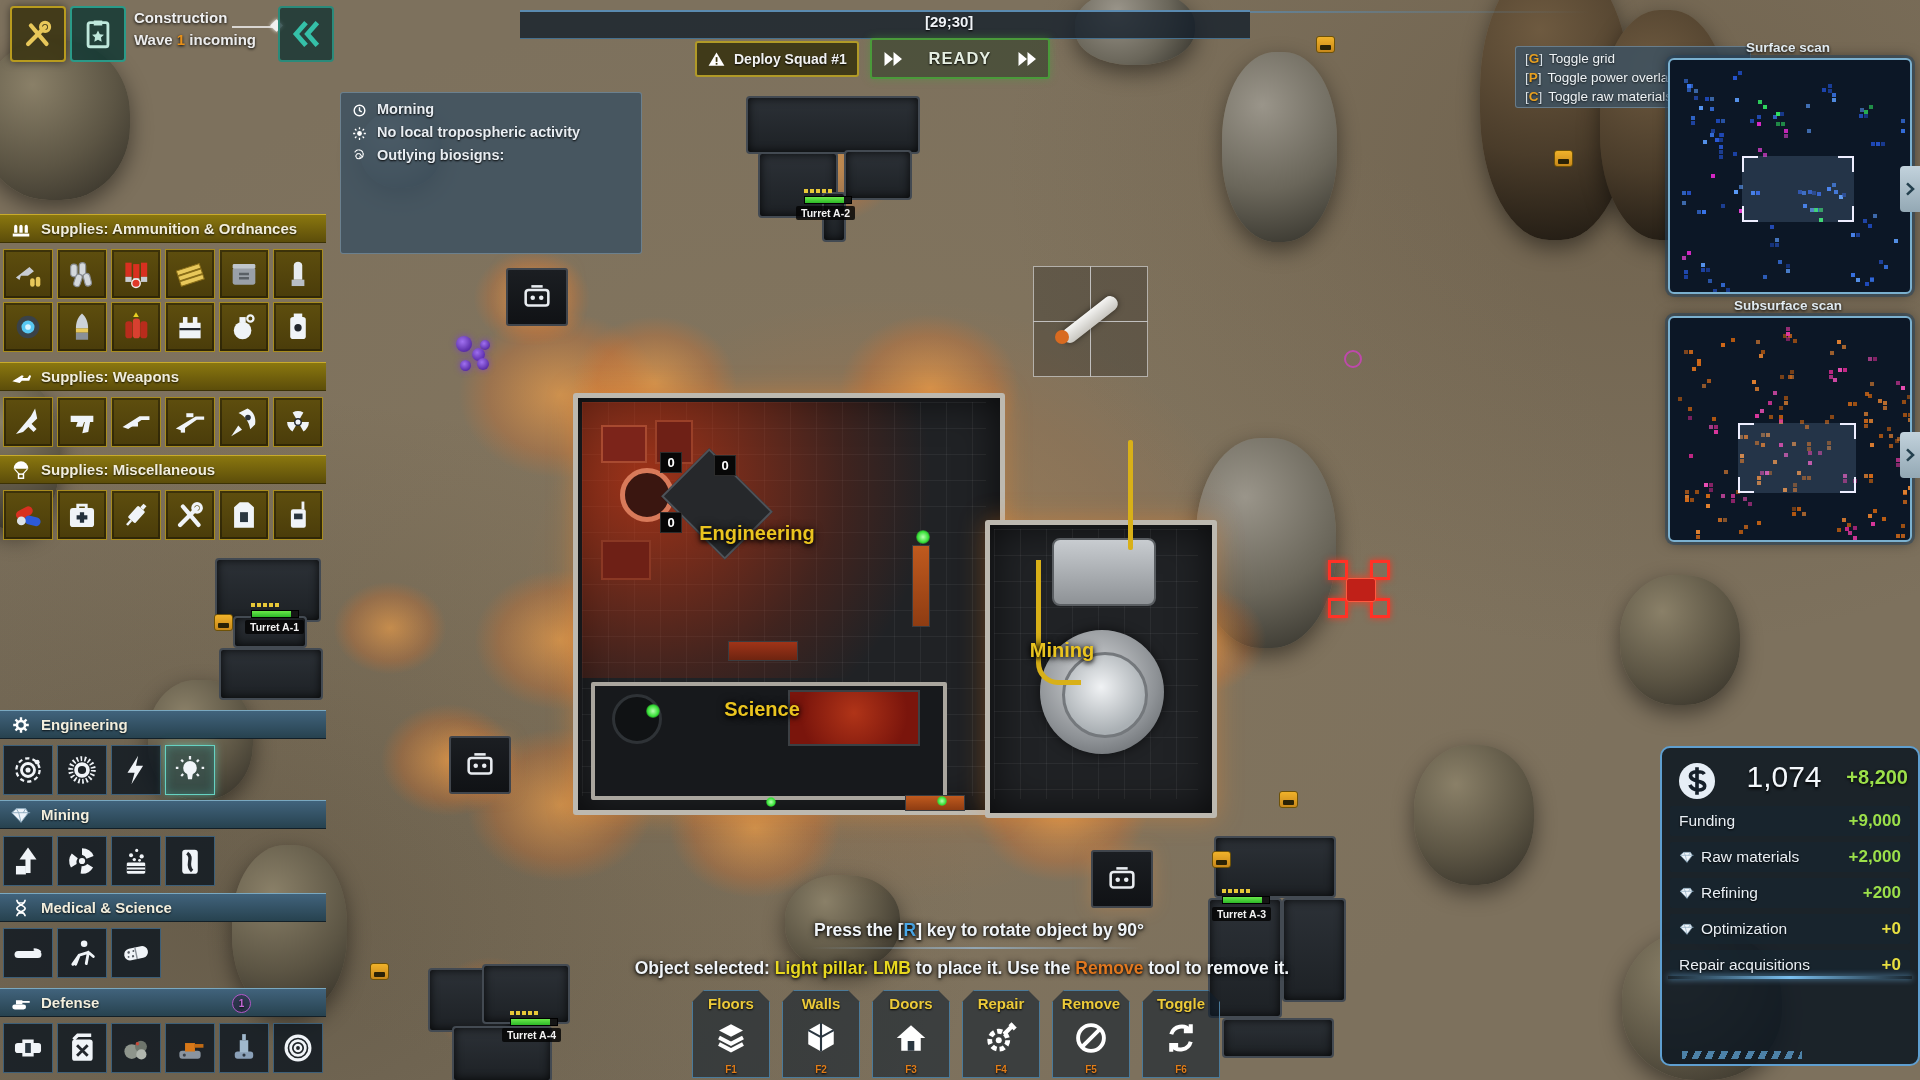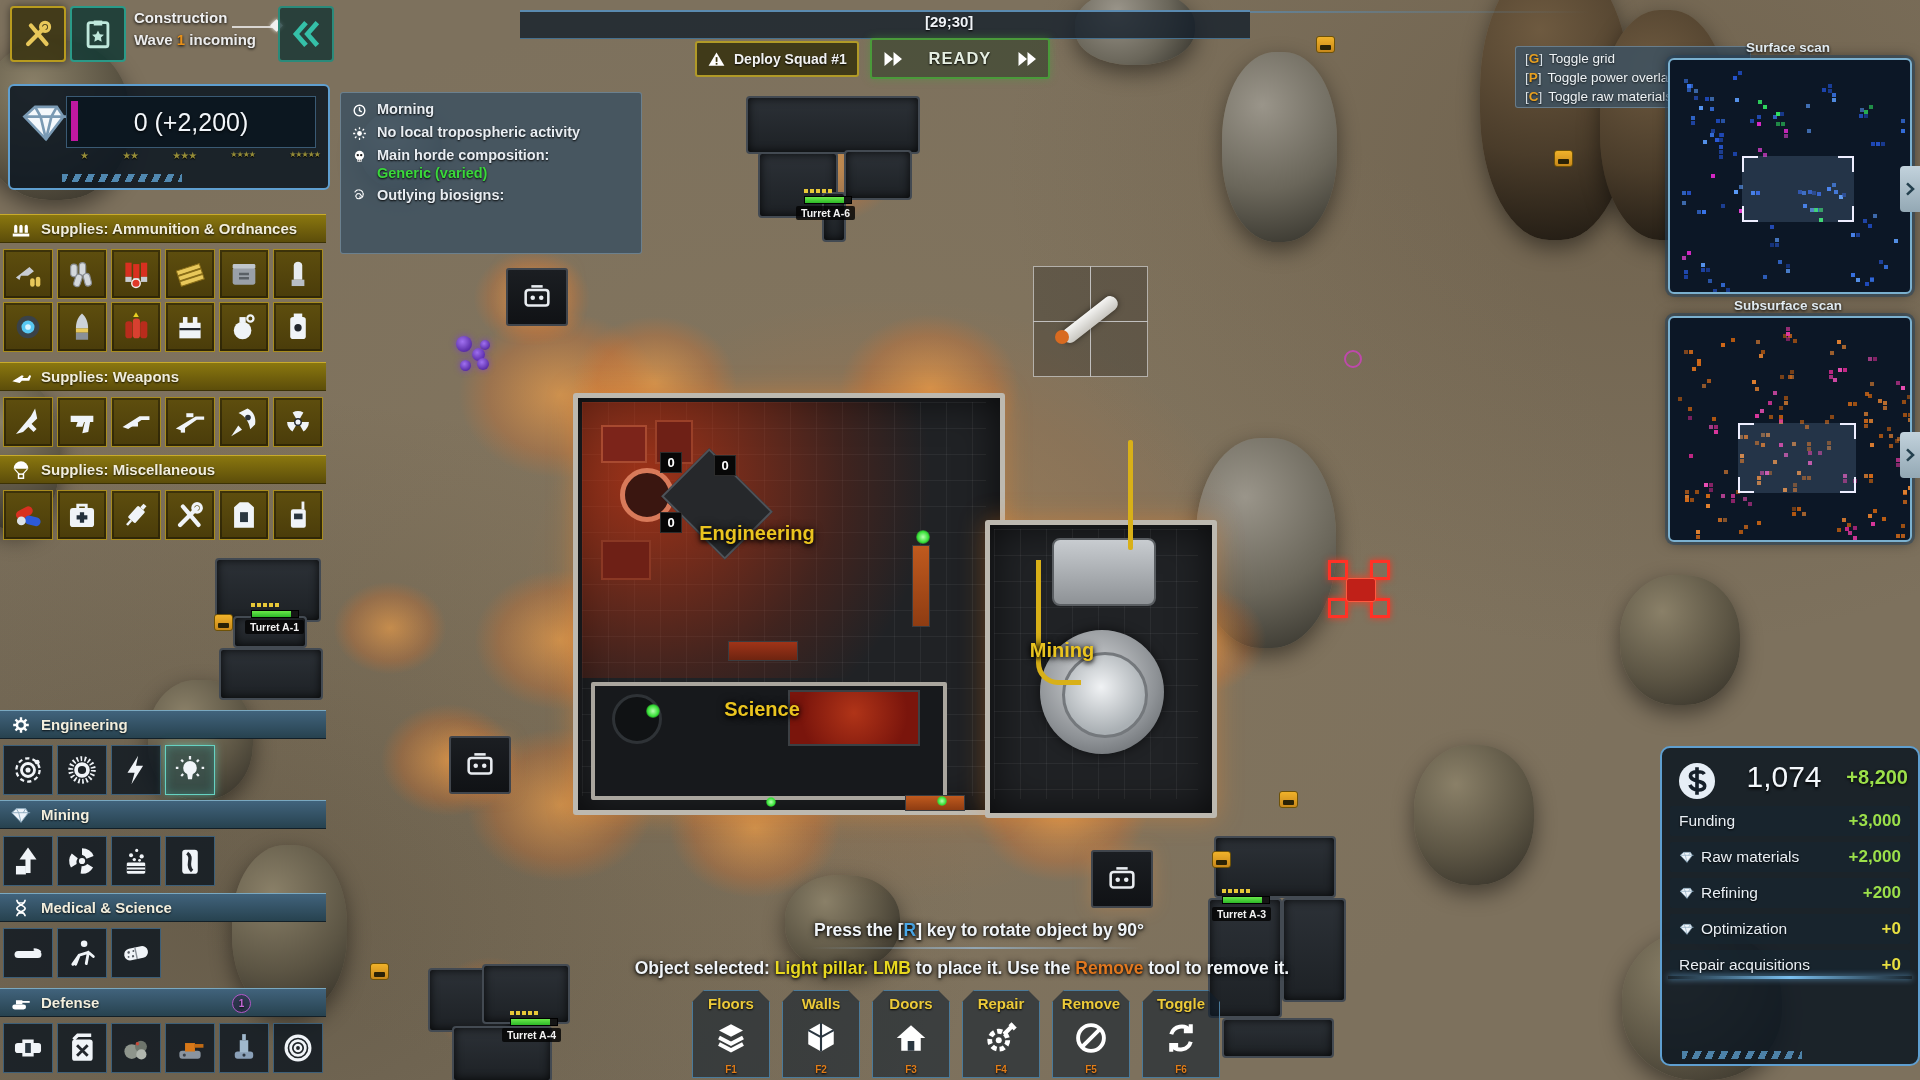--- a/index.html
+++ b/index.html
@@ -208,21 +208,21 @@
         <div class="pips" style="left: 58px; top: 97px;">
           <b></b>
           <b></b>
           <b></b>
           <b></b>
           <b></b>
         </div>
         <div class="hbar" style="left: 58px; top: 104px; width: 46px;">
           <i style="width: 85%;"></i>
         </div>
-        <div class="tlabel" style="left: 50px; top: 114px;">Turret A-6</div>
+        <div class="tlabel" style="left: 50px; top: 114px;">Turret A-2</div>
       </div>
       <div class="abs" style="left: 428px; top: 962px;">
         <div class="tblock" style="left: 0px; top: 6px; width: 80px; height: 60px;"></div>
         <div class="tblock" style="left: 54px; top: 2px; width: 84px; height: 56px;"></div>
         <div class="tblock" style="left: 24px; top: 64px; width: 96px; height: 52px;"></div>
         <div class="pips" style="left: 82px; top: 49px;">
           <b></b>
           <b></b>
           <b></b>
           <b></b>
@@ -329,40 +329,20 @@
   <div class="abs" style="left:232px;top:26px;width:44px;height:2px;background:rgba(240,240,240,.8);"></div>
   <div class="abs" style="left:272px;top:21px;width:9px;height:9px;background:#f0f0f0;transform:rotate(45deg);box-shadow:0 0 4px #fff;"></div>
   <div class="hudbtn" style="left:278px;top:6px;background:rgba(14,48,48,.75);border:2px solid #2a8a7a;">
       <span class="ico">
         <svg width="34" height="34" viewBox="0 0 24 24">
           <path d="M12 4 5 12l7 8M20 4l-7 8 7 8" fill="none" stroke="#35c0a8" stroke-width="3.4"></path>
         </svg>
       </span>
     </div>
 
-  <div class="panel-blue abs" style="left:8px;top:84px;width:318px;height:102px;">
-    <span class="ico abs" style="left:10px;top:10px;">
-        <svg width="52" height="52" viewBox="0 0 24 24">
-          <path d="M7 5h10l3 4.5L12 20 2 9.5z" fill="#f4f8fc" stroke="#7a9ab4" stroke-width="1.2"></path>
-          <path d="M2 9.5h20M7 5l2.5 4.5L12 20 14.5 9.5 17 5" stroke="#7a9ab4" stroke-width="1.2" fill="none"></path>
-        </svg>
-      </span>
-    <div class="abs" style="left:56px;top:10px;width:248px;height:50px;background:#0c1720;border:1px solid #3a5a74;">
-      <div class="abs" style="left:4px;top:4px;width:7px;height:40px;background:#c018a0;"></div>
-      <div class="abs" style="left:0;top:0;width:100%;height:100%;display:flex;align-items:center;justify-content:center;color:#f2f6fa;font-size:25px;text-shadow:0 1px 3px #000;">0 (+2,200)</div>
-    </div>
-    <div class="abs" id="stars-row" style="left:70px;top:64px;width:240px;display:flex;justify-content:space-between;">
-        <span style="color: rgb(149, 140, 56); font-size: 10px; letter-spacing: -1px; text-shadow: rgb(0, 0, 0) 0px 1px 1px;">★</span>
-        <span style="color: rgb(149, 140, 56); font-size: 10px; letter-spacing: -1px; text-shadow: rgb(0, 0, 0) 0px 1px 1px;">★★</span>
-        <span style="color: rgb(149, 140, 56); font-size: 10px; letter-spacing: -1px; text-shadow: rgb(0, 0, 0) 0px 1px 1px;">★★★</span>
-        <span style="color: rgb(149, 140, 56); font-size: 8px; letter-spacing: -1px; text-shadow: rgb(0, 0, 0) 0px 1px 1px;">★★★★</span>
-        <span style="color: rgb(149, 140, 56); font-size: 8px; letter-spacing: -1px; text-shadow: rgb(0, 0, 0) 0px 1px 1px;">★★★★★</span>
-      </div>
-    <div class="hash abs" style="left:52px;top:88px;width:120px;height:8px;opacity:.85;"></div>
-  </div>
 
   <div class="tipbox" style="left:340px;top:92px;width:302px;height:162px;padding:7px 10px;box-sizing:border-box;">
     <div id="cond-rows">
         <div style="display: flex; gap: 9px; margin-bottom: 4px; align-items: flex-start;">
           <span class="ico" style="margin-top:2px;flex:0 0 auto;">
             <svg width="17" height="17" viewBox="0 0 24 24">
               <circle cx="12" cy="12" r="7.5" fill="none" stroke="#fff" stroke-width="2"></circle>
               <path d="M12 7.5V12l3.2 2" fill="none" stroke="#fff" stroke-width="2"></path>
             </svg>
           </span>
@@ -374,35 +354,20 @@
           <span class="ico" style="margin-top:2px;flex:0 0 auto;">
             <svg width="17" height="17" viewBox="0 0 24 24">
               <circle cx="12" cy="12" r="3.4" fill="#fff"></circle>
               <g stroke="#fff" stroke-width="1.8">
                 <path d="M12 3v3M12 18v3M3 12h3M18 12h3M5.6 5.6l2.1 2.1M16.3 16.3l2.1 2.1M18.4 5.6l-2.1 2.1M7.7 16.3l-2.1 2.1"></path>
               </g>
             </svg>
           </span>
           <div style="font-size: 14.5px; line-height: 18px; font-weight: bold; text-shadow: rgb(0, 0, 0) 0px 1px 2px;">
             <div><span style="color: rgb(232, 237, 242);">No local tropospheric activity</span></div>
-          </div>
-        </div>
-        <div style="display: flex; gap: 9px; margin-bottom: 4px; align-items: flex-start;">
-          <span class="ico" style="margin-top:2px;flex:0 0 auto;">
-            <svg width="17" height="17" viewBox="0 0 24 24">
-              <circle cx="12" cy="10.5" r="6.5" fill="#fff"></circle>
-              <rect x="9" y="15" width="6" height="4.5" fill="#fff"></rect>
-              <circle cx="9.6" cy="10" r="1.7" fill="#1c1c1c"></circle>
-              <circle cx="14.4" cy="10" r="1.7" fill="#1c1c1c"></circle>
-              <path d="M10.8 16.5v2.3M13.2 16.5v2.3" stroke="#1c1c1c" stroke-width="1"></path>
-            </svg>
-          </span>
-          <div style="font-size: 14.5px; line-height: 18px; font-weight: bold; text-shadow: rgb(0, 0, 0) 0px 1px 2px;">
-            <div><span style="color: rgb(232, 237, 242);">Main horde composition:</span></div>
-            <div style="width: 250px;"><span style="color: rgb(58, 216, 58);">Generic (varied)</span></div>
           </div>
         </div>
         <div style="display: flex; gap: 9px; margin-bottom: 4px; align-items: flex-start;">
           <span class="ico" style="margin-top:2px;flex:0 0 auto;">
             <svg width="17" height="17" viewBox="0 0 24 24">
               <path d="M12.5 12.5a1.6 1.6 0 1 0 1.6-1.6A3.6 3.6 0 1 0 10.5 15a6.2 6.2 0 1 0-4.8-9.4" fill="none" stroke="#fff" stroke-width="1.7" stroke-linecap="round" stroke-dasharray="2.4 1.6"></path>
             </svg>
           </span>
           <div style="font-size: 14.5px; line-height: 18px; font-weight: bold; text-shadow: rgb(0, 0, 0) 0px 1px 2px;">
             <div><span style="color: rgb(232, 237, 242);">Outlying biosigns:</span></div>
@@ -804,21 +769,21 @@
           <path d="M12 4.8v14.4M15.8 8.4c-1-1.6-7.2-1.9-7.2.9 0 3.3 7.4 2 7.4 5.4 0 2.9-6.4 2.6-7.7-.7" stroke="#16202a" stroke-width="1.9" fill="none"></path>
         </svg>
       </span>
     <div class="abs" style="left:62px;top:12px;width:120px;text-align:center;color:#f4f8fc;font-size:30px;text-shadow:0 2px 3px #000;">1,074</div>
     <div class="abs" style="right:10px;top:18px;color:#9ce04a;font-weight:bold;font-size:20px;text-shadow:0 1px 3px #000;">+8,200</div>
     <div class="abs" id="eco-rows" style="left:8px;top:58px;width:240px;">
         <div class="ecorow">
           <span class="lbl">
             <span>Funding</span>
           </span>
-          <span class="val green">+3,000</span>
+          <span class="val green">+9,000</span>
         </div>
         <div class="ecorow">
           <span class="lbl">
             <span class="ico">
               <svg width="16" height="16" viewBox="0 0 24 24">
                 <path d="M7 5h10l3 4.5L12 20 2 9.5z" fill="#eef4fa" stroke="#8aa8bc" stroke-width="1"></path>
                 <path d="M2 9.5h20M7 5l2.5 4.5L12 20M17 5l-2.5 4.5" stroke="#8aa8bc" stroke-width="1" fill="none"></path>
               </svg>
             </span>
             <span>Raw materials</span>

